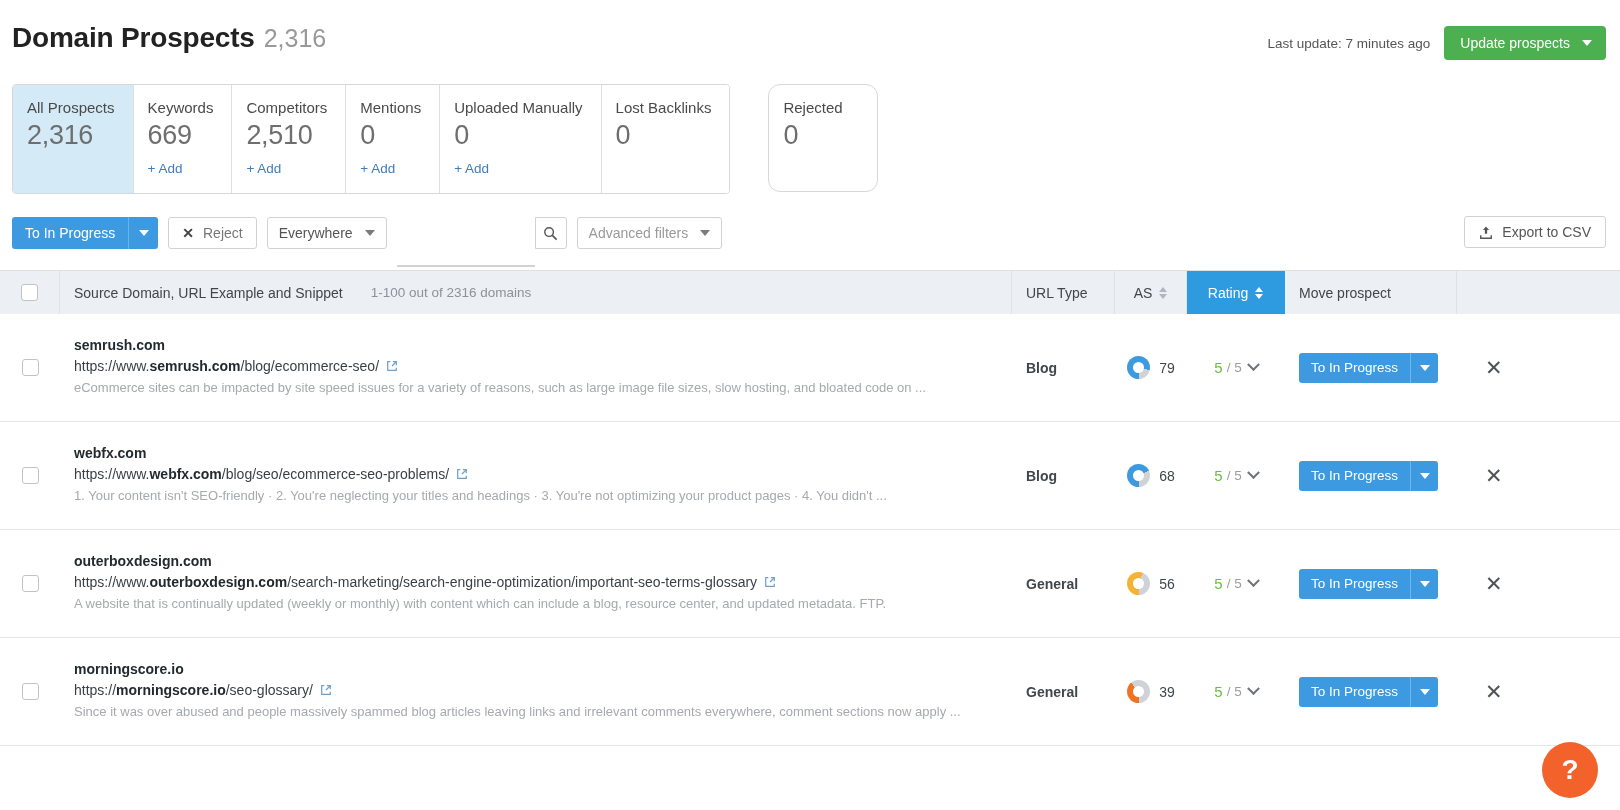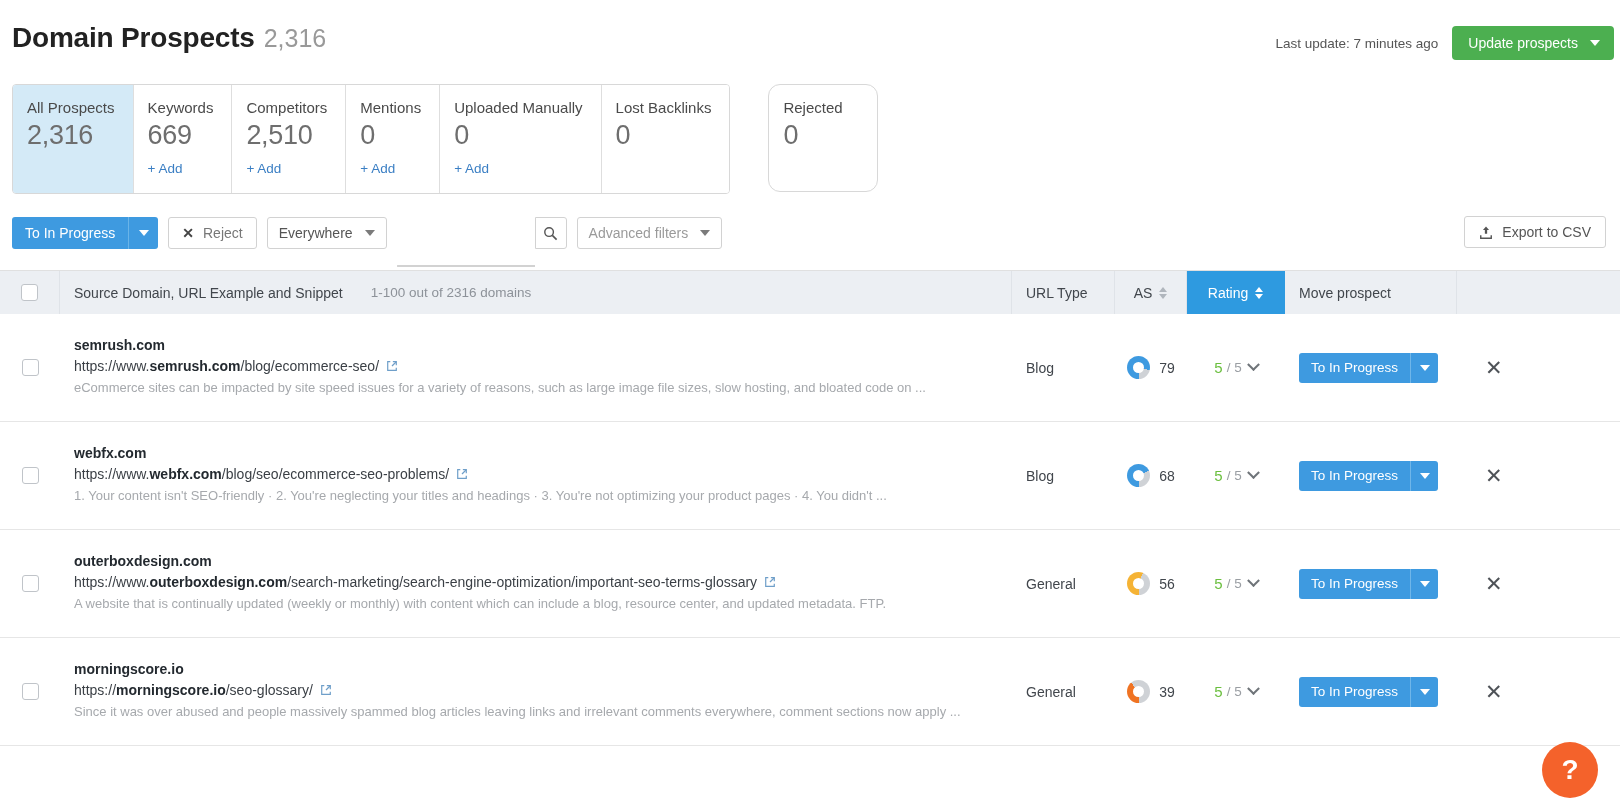--- a/index.html
+++ b/index.html
@@ -18,21 +18,21 @@
     padding: 22px 0 0 12px;
   }
   .title-wrap { display: flex; align-items: baseline; gap: 9px; }
   .title-main {
     font-size: 28px; font-weight: 700; color: #222222;
     letter-spacing: -0.2px;
   }
   .title-count { font-size: 25px; font-weight: 400; color: #999999; }
 
   .head-right {
-    position: absolute; right: 6px; top: 26px;
+    position: absolute; right: 14px; top: 26px;
     display: flex; align-items: center; gap: 14px;
   }
   .last-update { font-size: 13.5px; color: #555555; }
   .btn-update {
     background: #4caf50; color: #ffffff;
     border: none; border-radius: 4px;
     font-size: 14px; font-family: inherit;
     padding: 9px 14px 9px 16px;
     display: flex; align-items: center; gap: 12px;
     cursor: pointer;
@@ -202,21 +202,21 @@
   .thead .chk { background: #ffffff; }
 
   .src-cell { flex-direction: column; align-items: flex-start;
               justify-content: center; gap: 5px; padding-left: 14px; }
   .dom-name { font-size: 14px; font-weight: 700; color: #23292f; }
   .url-line { display: flex; align-items: center; gap: 7px; }
   .url-txt { font-size: 14px; color: #3a3f45; }
   .url-txt b { font-weight: 700; color: #23292f; }
   .snippet { font-size: 13px; color: #a6a9ad; line-height: 1.45; max-width: 900px; }
 
-  .type-txt { font-size: 14px; color: #41464c; }
+  .type-txt { font-size: 14px; color: #41464c; font-weight: bold; }
 
   .as-cell { justify-content: center; gap: 9px; }
   .donut {
     width: 23px; height: 23px; border-radius: 50%;
     position: relative; flex: none;
   }
   .donut::after {
     content: ""; position: absolute;
     left: 6px; top: 6px; width: 11px; height: 11px;
     background: #ffffff; border-radius: 50%;

